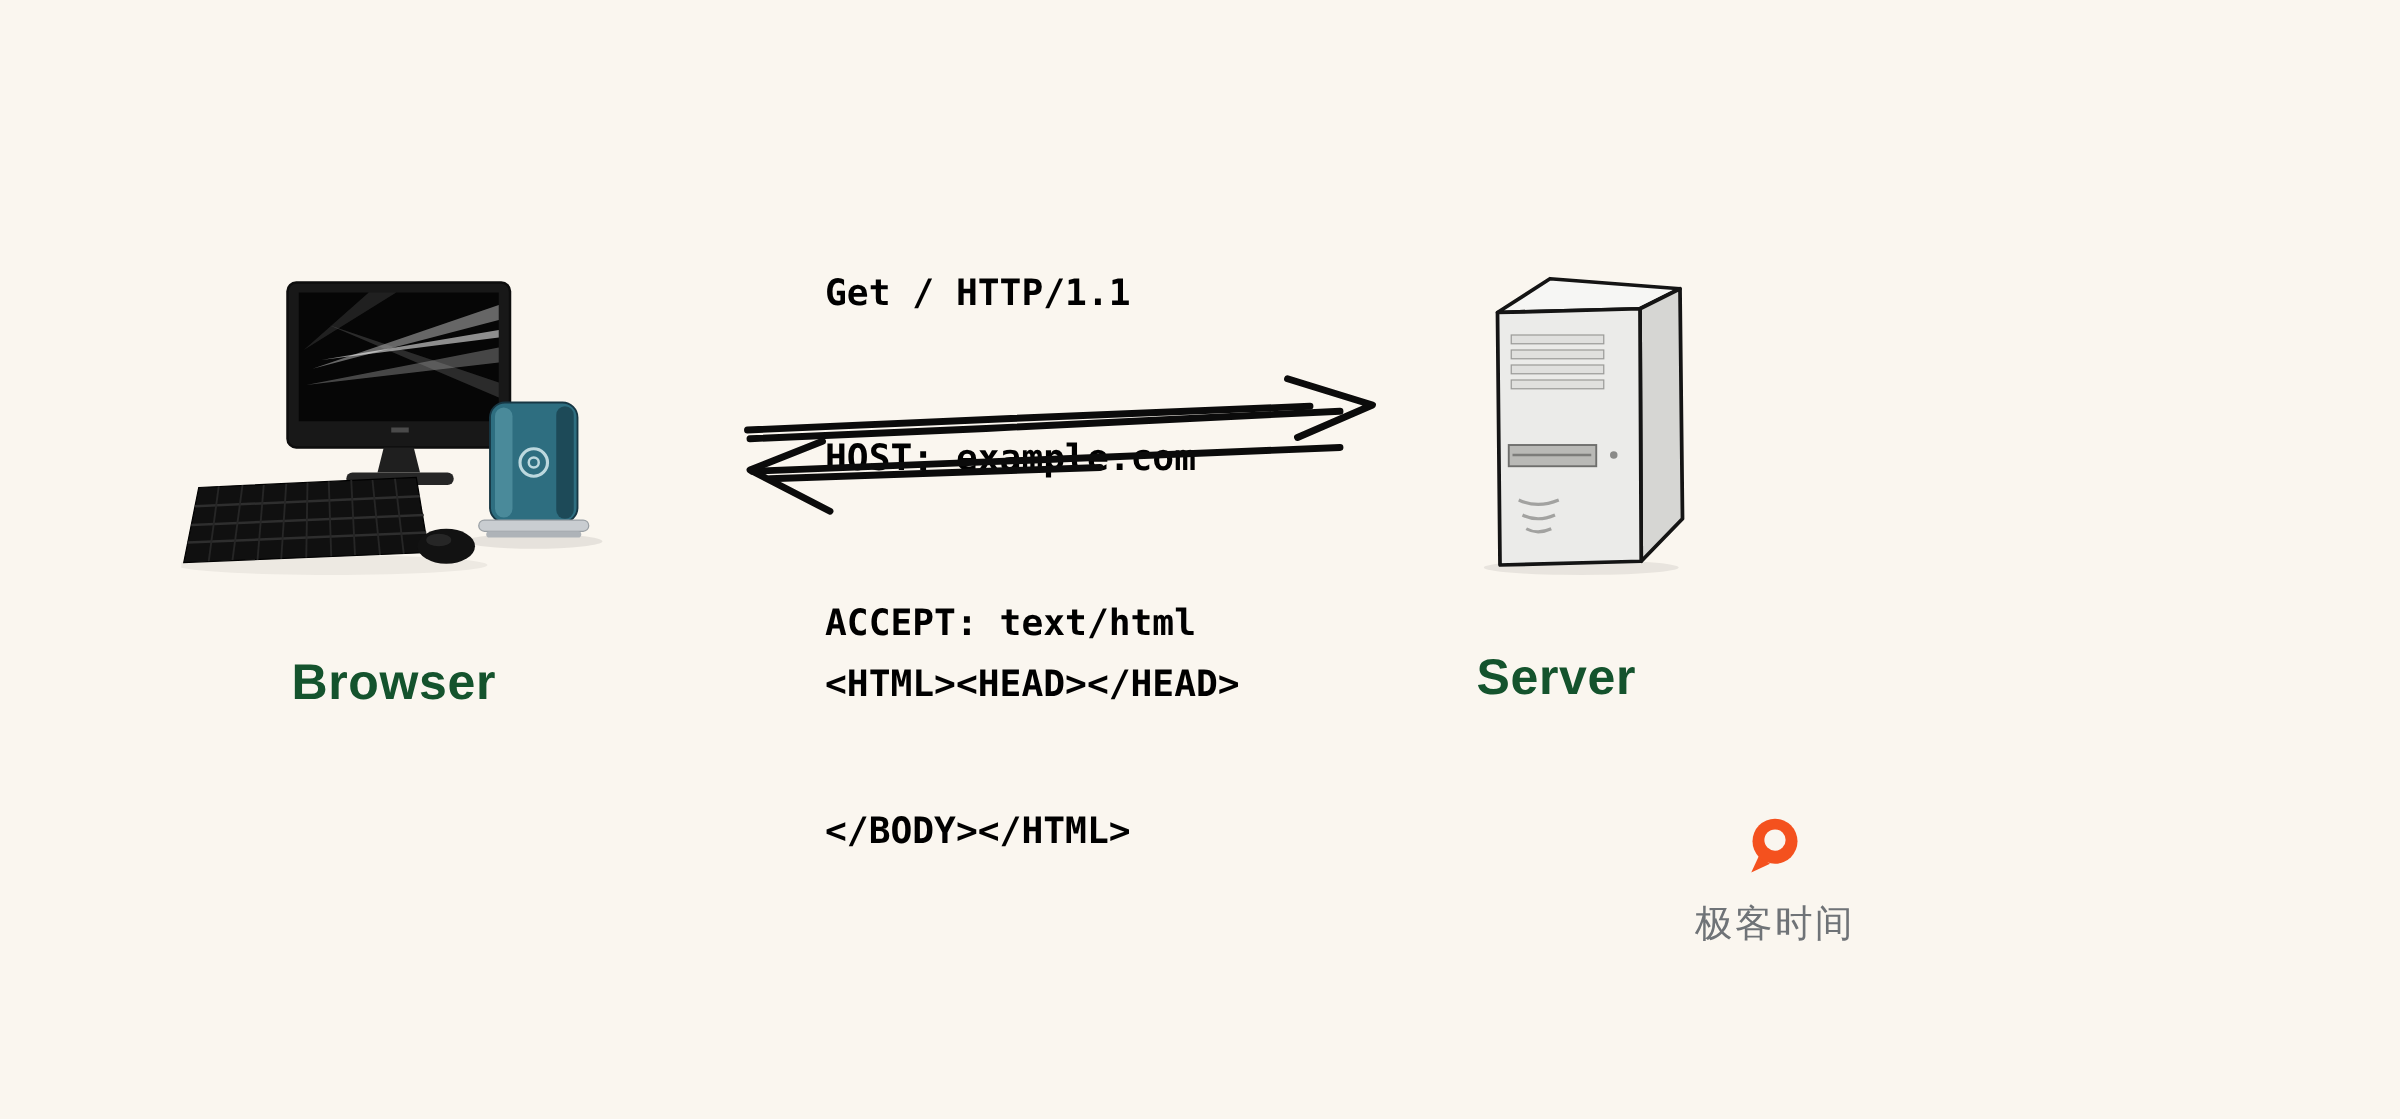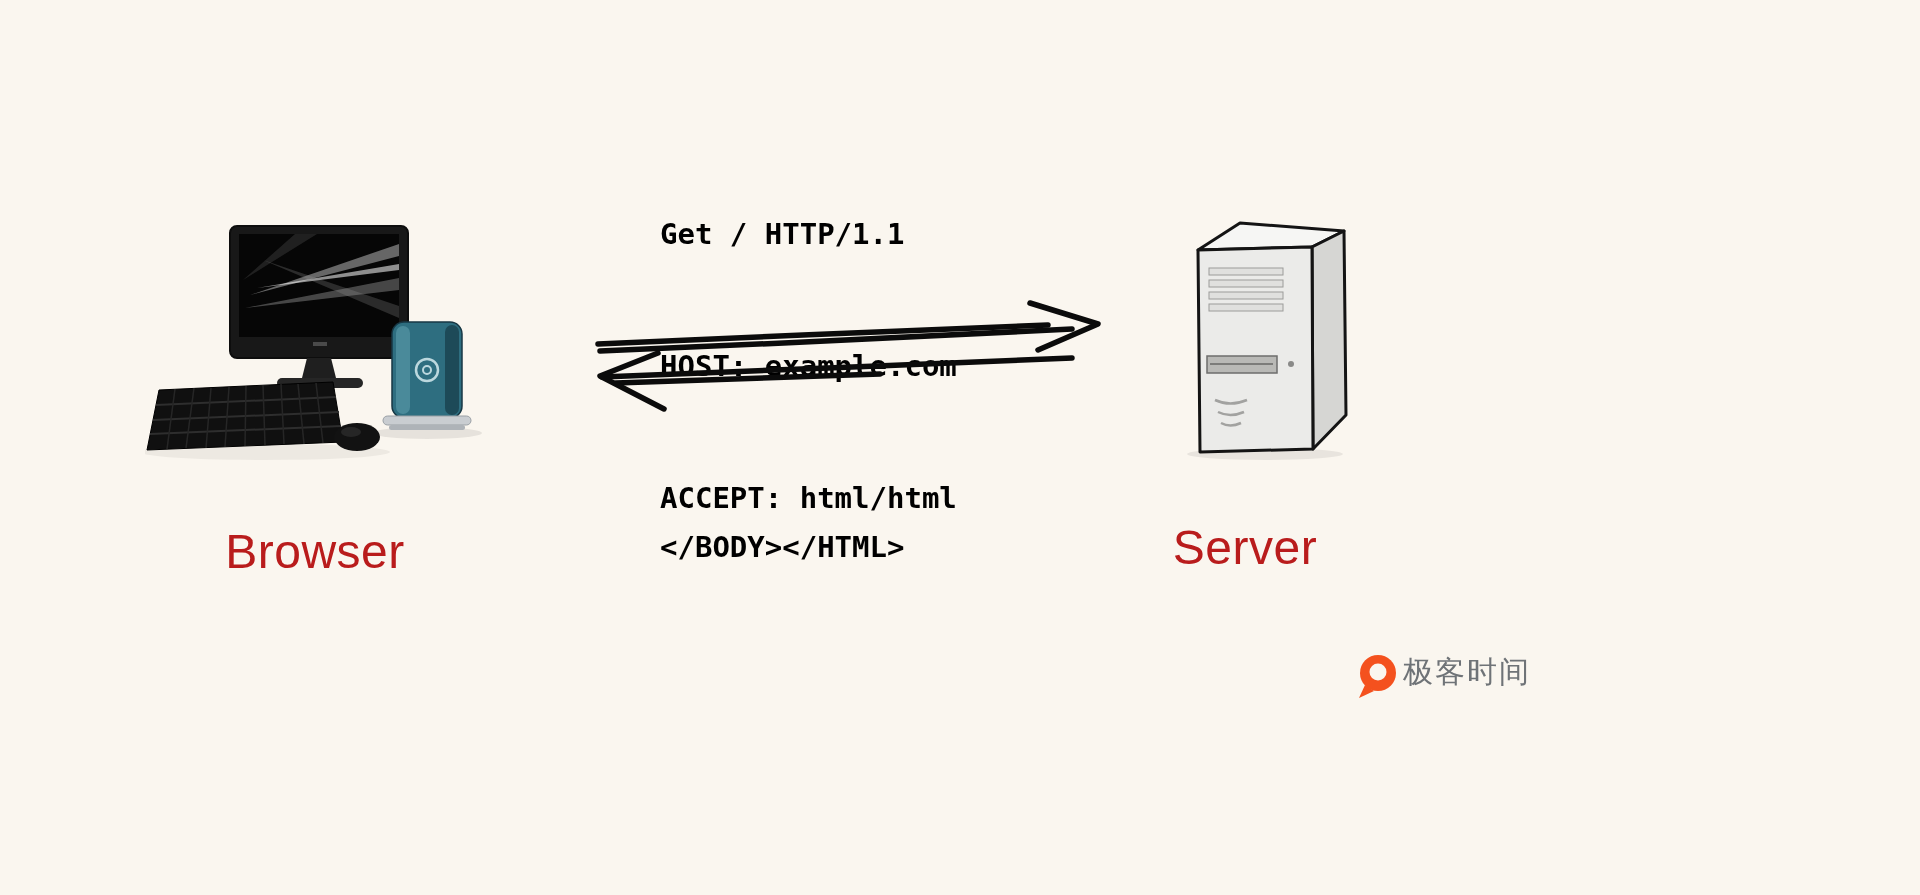--- a/index.html
+++ b/index.html
@@ -22,35 +22,37 @@
     left:660px; top:124px;
     font-size:29px;
     line-height:44px;
   }
   .response-text{
     left:660px; top:450px;
     font-size:29px;
     line-height:39px;
   }
   .diagram-label{
-    font-size:48px;
-    color:#b91c1c;
-    font-weight:400;
+    font-size:40px;
+    color:#14532d;
+    font-weight:700;
     text-align:center;
     letter-spacing:0.5px;
   }
   .browser-label{left:205px; top:524px; width:220px;}
   .server-label{left:1160px; top:520px; width:170px;}
   .computer-illustration{left:145px; top:220px;}
   .server-illustration{left:1185px; top:216px;}
   .arrows{left:580px; top:292px;}
   .logo{
     left:1356px; top:652px;
     display:flex;
-    gap:3px;
+    align-items:center;
+    gap:19px;
+    flex-direction:column;
   }
   .logo-text{
     font-size:30px;
     font-weight:500;
     color:#6f7377;
     letter-spacing:2px;
   }
 </style>
 </head>
 <body>
@@ -141,41 +143,42 @@
       <path d="M 33,196 Q 45,202 59,196"></path>
       <path d="M 36,207 Q 45,212 56,207"></path>
     </g>
   </svg>
 
   <div class="abs diagram-label server-label">Server</div>
 
   <div class="abs mono-block request-text">
     <div>Get / HTTP/1.1</div>
     <div>HOST: example.com</div>
-    <div>ACCEPT: html/html</div>
+    <div>ACCEPT: text/html</div>
   </div>
 
   <svg class="abs arrows" width="545" height="135" viewBox="0 0 545 135">
     <g fill="none" stroke="#0b0b0b" stroke-width="5.5" stroke-linecap="round" stroke-linejoin="round">
 
       <g>
         <path d="M 18,52 C 160,46 330,38 468,33"></path>
         <path d="M 20,59 C 175,53 345,44 492,37"></path>
         <path d="M 450,11 L 518,32 L 458,58"></path>
       </g>
 
       <g>
         <path d="M 492,66 C 360,71 160,80 22,85"></path>
         <path d="M 36,91 L 300,82"></path>
         <path d="M 78,61 L 20,84 L 84,117"></path>
       </g>
     </g>
   </svg>
 
   <div class="abs mono-block response-text">
+    <div>&lt;HTML&gt;&lt;HEAD&gt;&lt;/HEAD&gt;</div>
     <div>&lt;/BODY&gt;&lt;/HTML&gt;</div>
   </div>
 
   <div class="abs logo">
     <svg width="44" height="48" viewBox="0 0 44 48">
       <path d="M 9,33 L 3,46 L 18,39 Z" fill="#f4511e"></path>
       <circle cx="22" cy="21" r="18" fill="#f4511e"></circle>
       <circle cx="22" cy="20" r="8.5" fill="#faf6ef"></circle>
     </svg>
     <span class="logo-text">极客时间</span>

